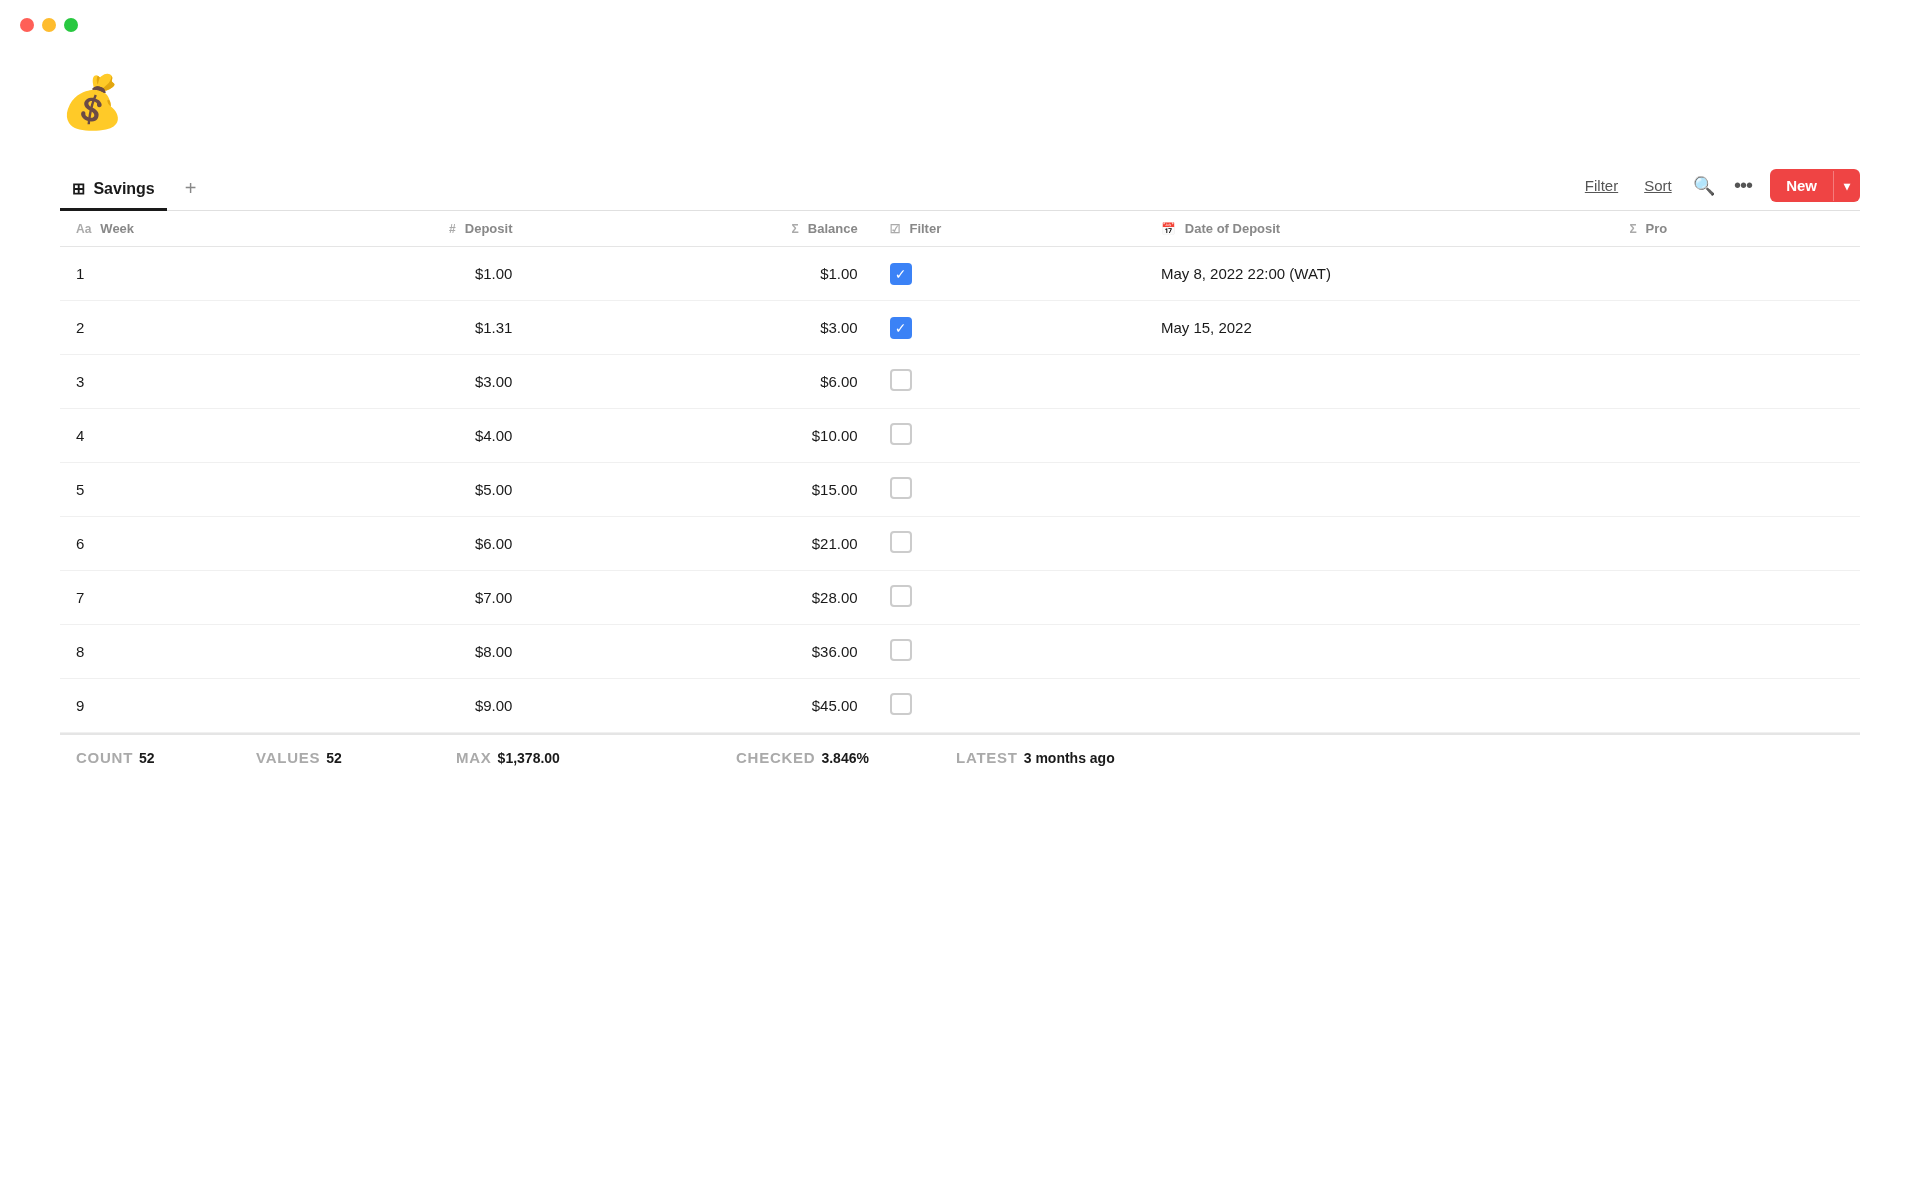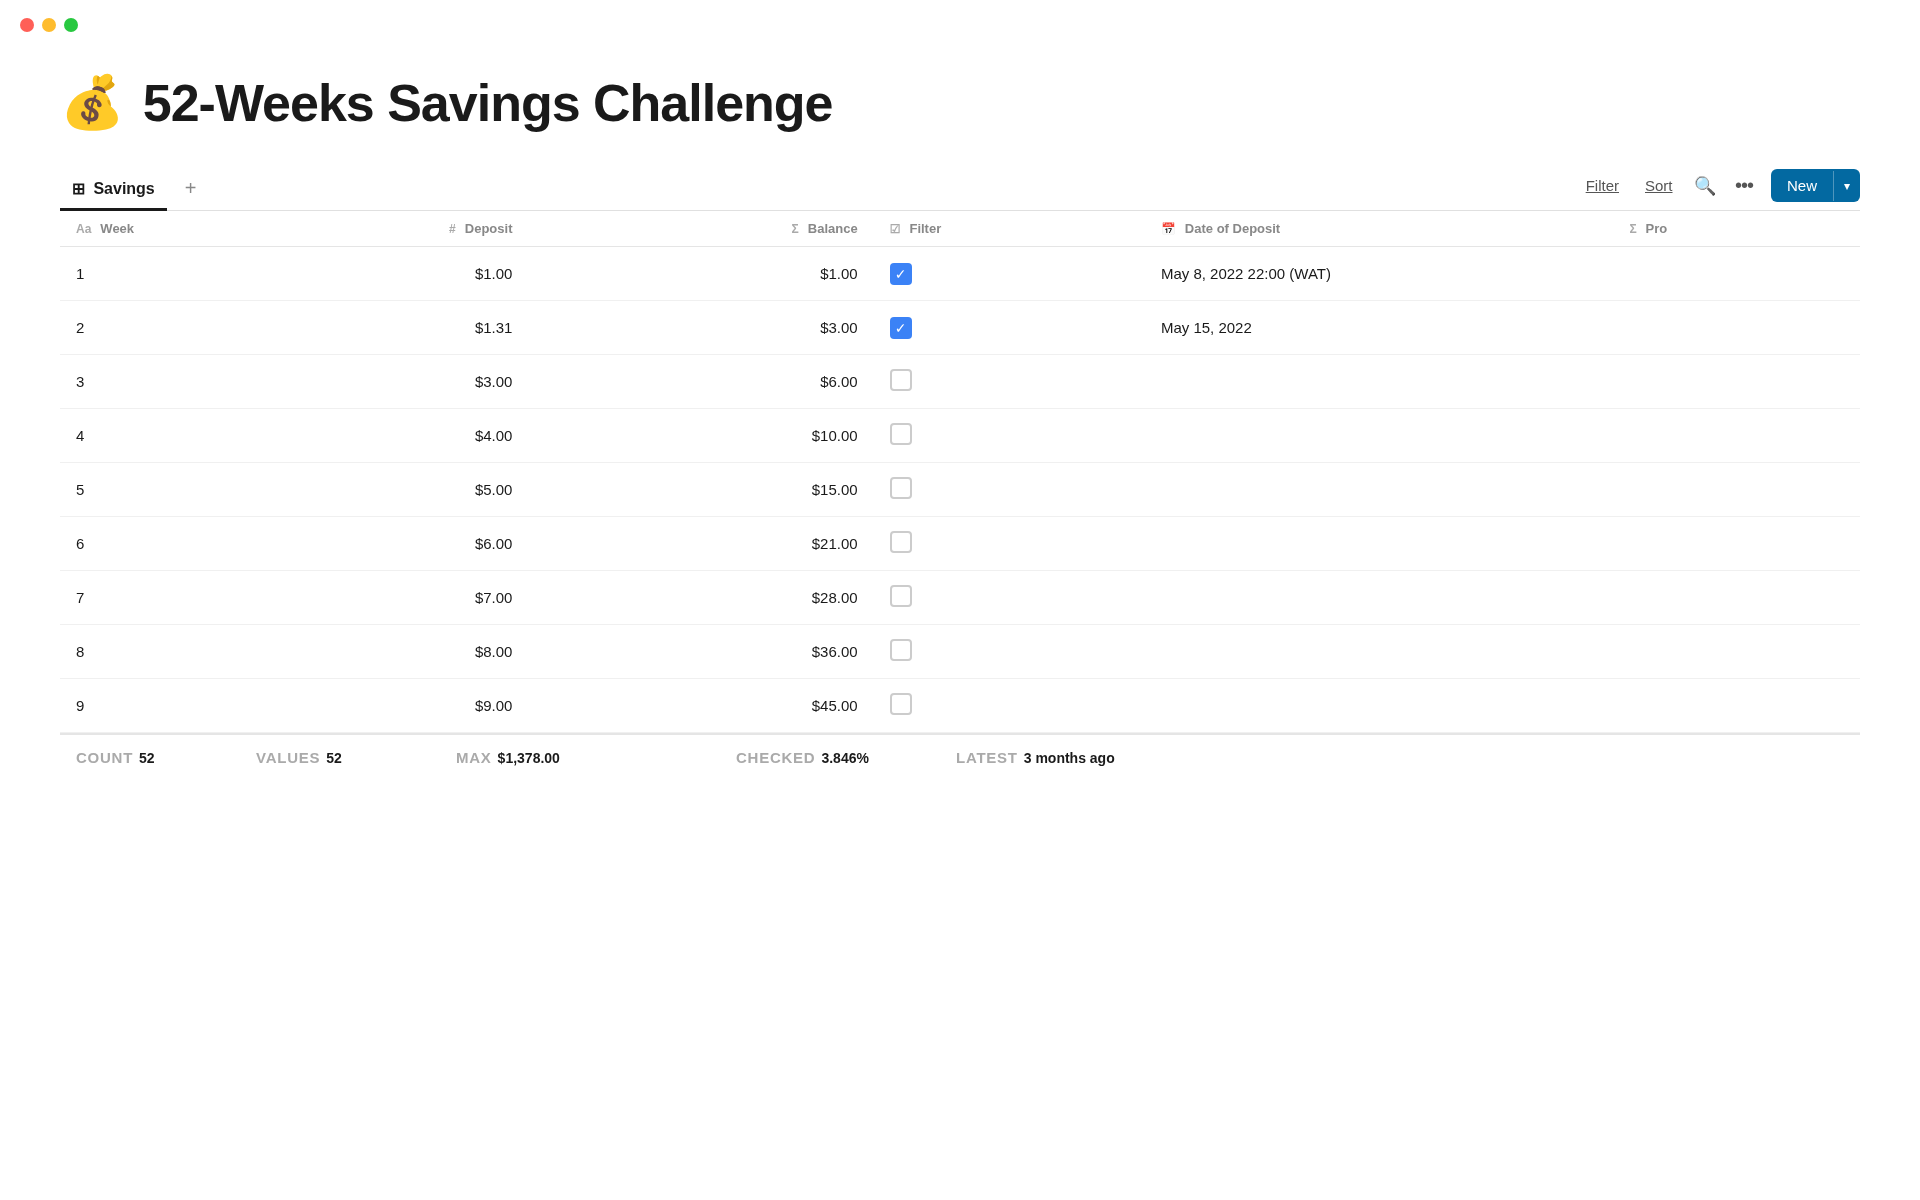--- a/index.html
+++ b/index.html
@@ -104,26 +104,26 @@
       text-decoration: underline;
     }
     .toolbar-icon {
       font-size: 18px;
       color: #555;
       cursor: pointer;
     }
     .new-btn {
       display: flex;
       align-items: center;
-      background: #0369a1;
+      background: #ef4444;
       color: white;
       border: none;
       border-radius: 6px;
       font-size: 15px;
-      font-weight: 400;
+      font-weight: 700;
       cursor: pointer;
       overflow: hidden;
     }
     .new-btn-label {
       padding: 8px 16px;
     }
     .new-btn-chevron {
       padding: 8px 10px;
       border-left: 1px solid rgba(255,255,255,0.3);
       font-size: 12px;
@@ -238,21 +238,20 @@
 <div class="titlebar">
   <button class="traffic-btn traffic-close" title="Close"></button>
   <button class="traffic-btn traffic-minimize" title="Minimize"></button>
   <button class="traffic-btn traffic-maximize" title="Maximize"></button>
 </div>
 
 <div class="page">
 
   <div class="page-title-row">
     <span class="page-icon">💰</span>
-    <h1 class="page-title">52-Weeks Savings Challenge</h1>
   </div>
 
   <div class="tab-bar">
     <div class="tab-left">
       <div class="tab">
         <span class="tab-icon">⊞</span>
         <span>Savings</span>
       </div>
       <span class="tab-add">+</span>
     </div>

